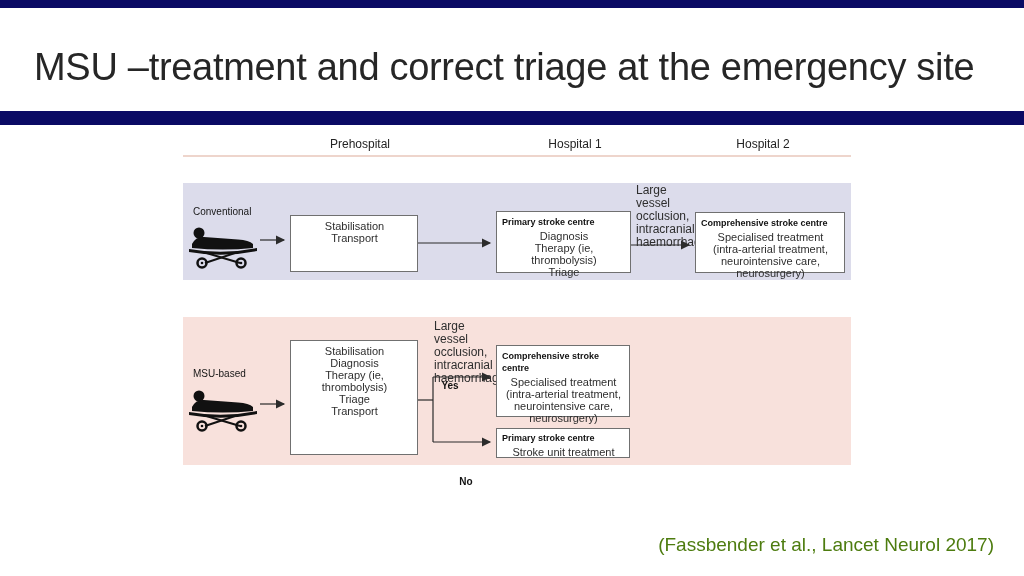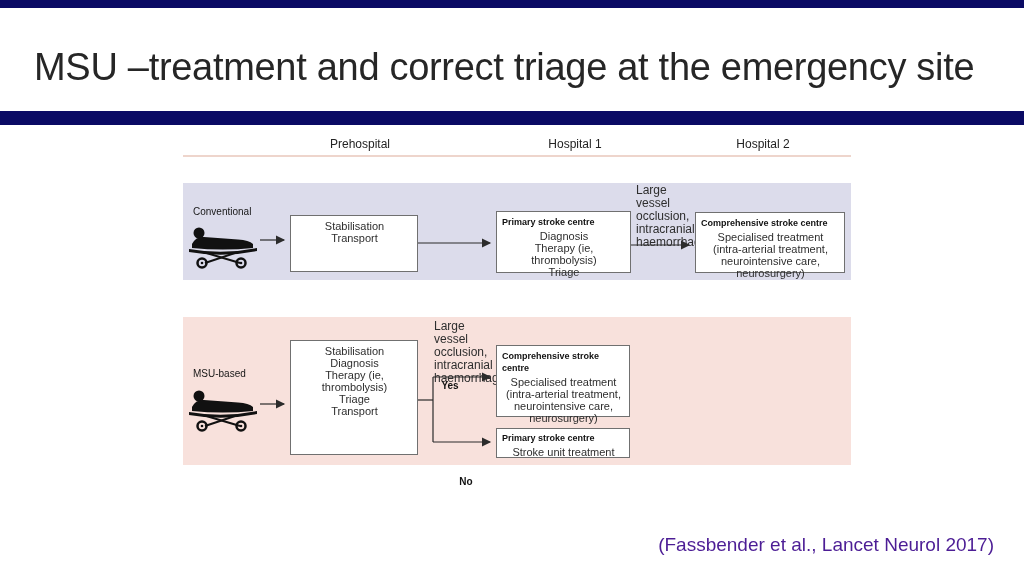--- a/index.html
+++ b/index.html
@@ -7,21 +7,21 @@
     width:1024px;height:576px;position:relative;overflow:hidden;
     background:#ffffff;font-family:"Liberation Sans",sans-serif;color:#1d1d1d;
   }
   .top-strip{position:absolute;left:0;top:0;width:1024px;height:8px;background:#0a0a64;}
   .title{
     position:absolute;left:34px;top:46px;margin:0;width:960px;
     font-size:38px;font-weight:400;letter-spacing:-0.3px;color:#262626;
   }
   .title-rule{position:absolute;left:0;top:111px;width:1024px;height:14px;background:#0a0a64;}
   .citation{
-    position:absolute;right:30px;top:534px;font-size:19px;color:#4c1d95;
+    position:absolute;right:30px;top:534px;font-size:19px;color:#4d7c0f;
   }
   
   .figure{position:absolute;left:183px;top:130px;width:668px;height:340px;}
   .col-header{
     position:absolute;top:7px;width:100px;text-align:center;
     font-size:12px;font-weight:normal;color:#232323;
   }
   .header-rule{position:absolute;left:0;top:25px;width:668px;height:2px;background:#eed5cc;}
   .panel{position:absolute;left:0;width:668px;}
   .panel-conv{top:53px;height:97px;background:#dcdceb;}

